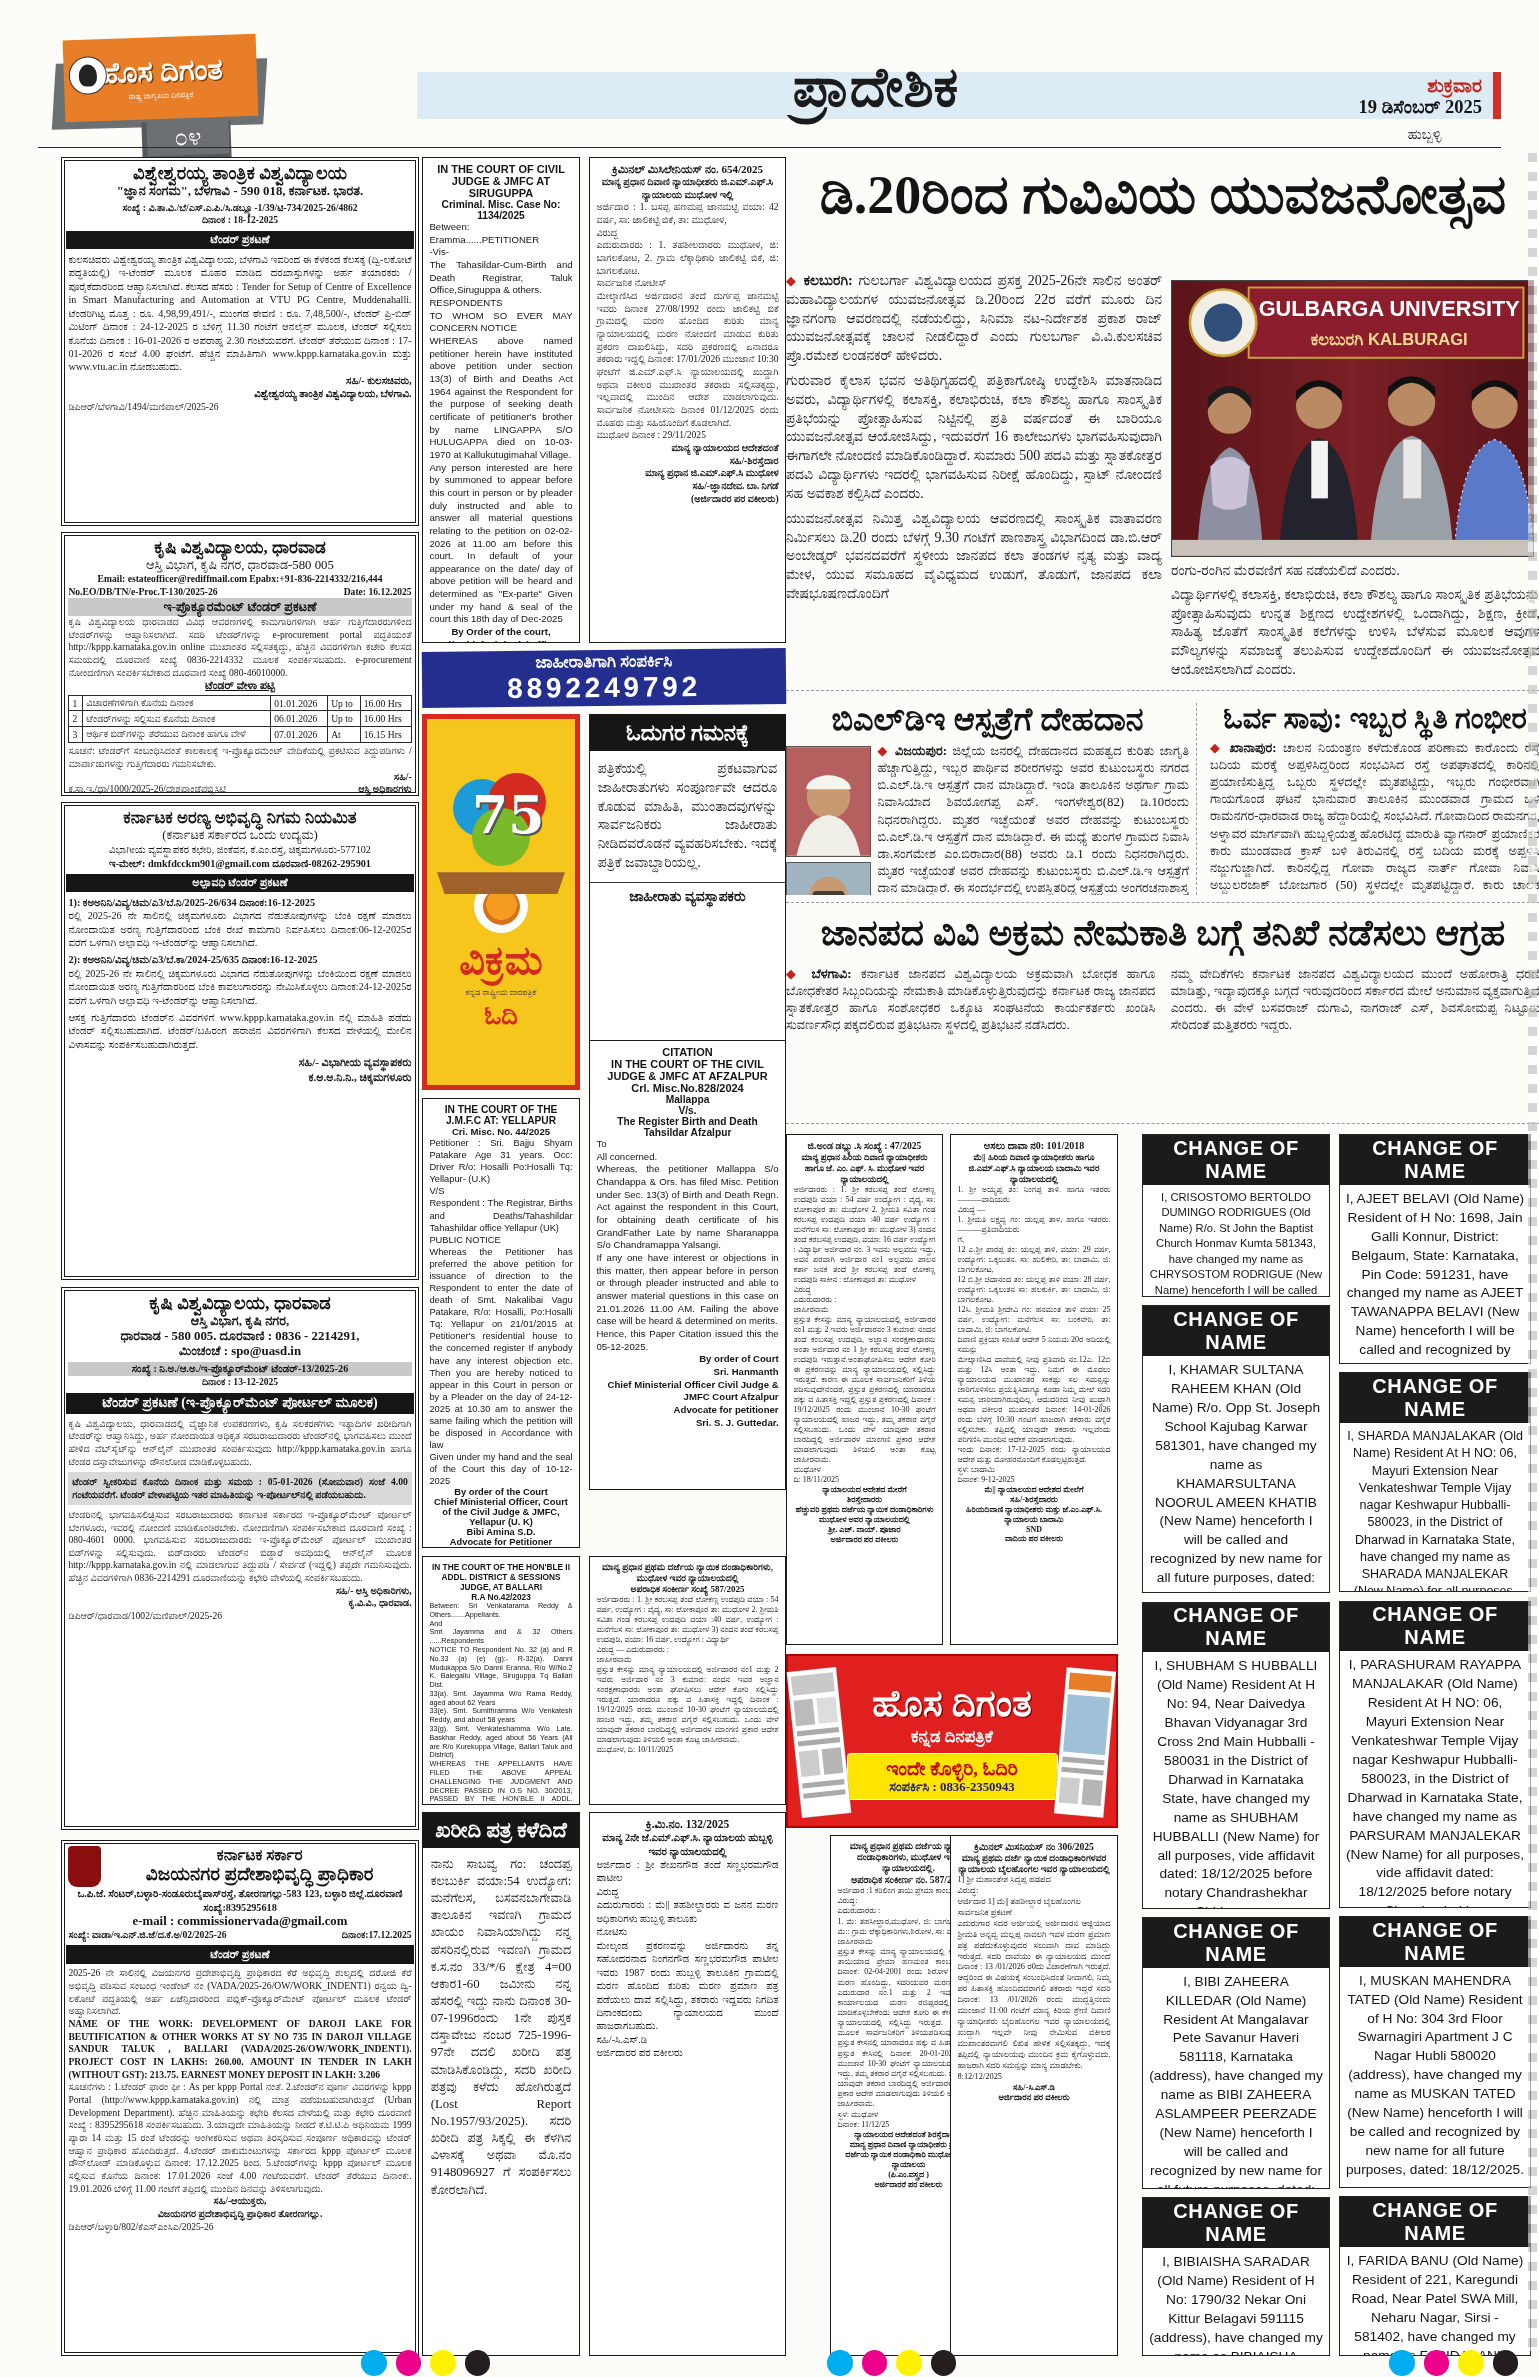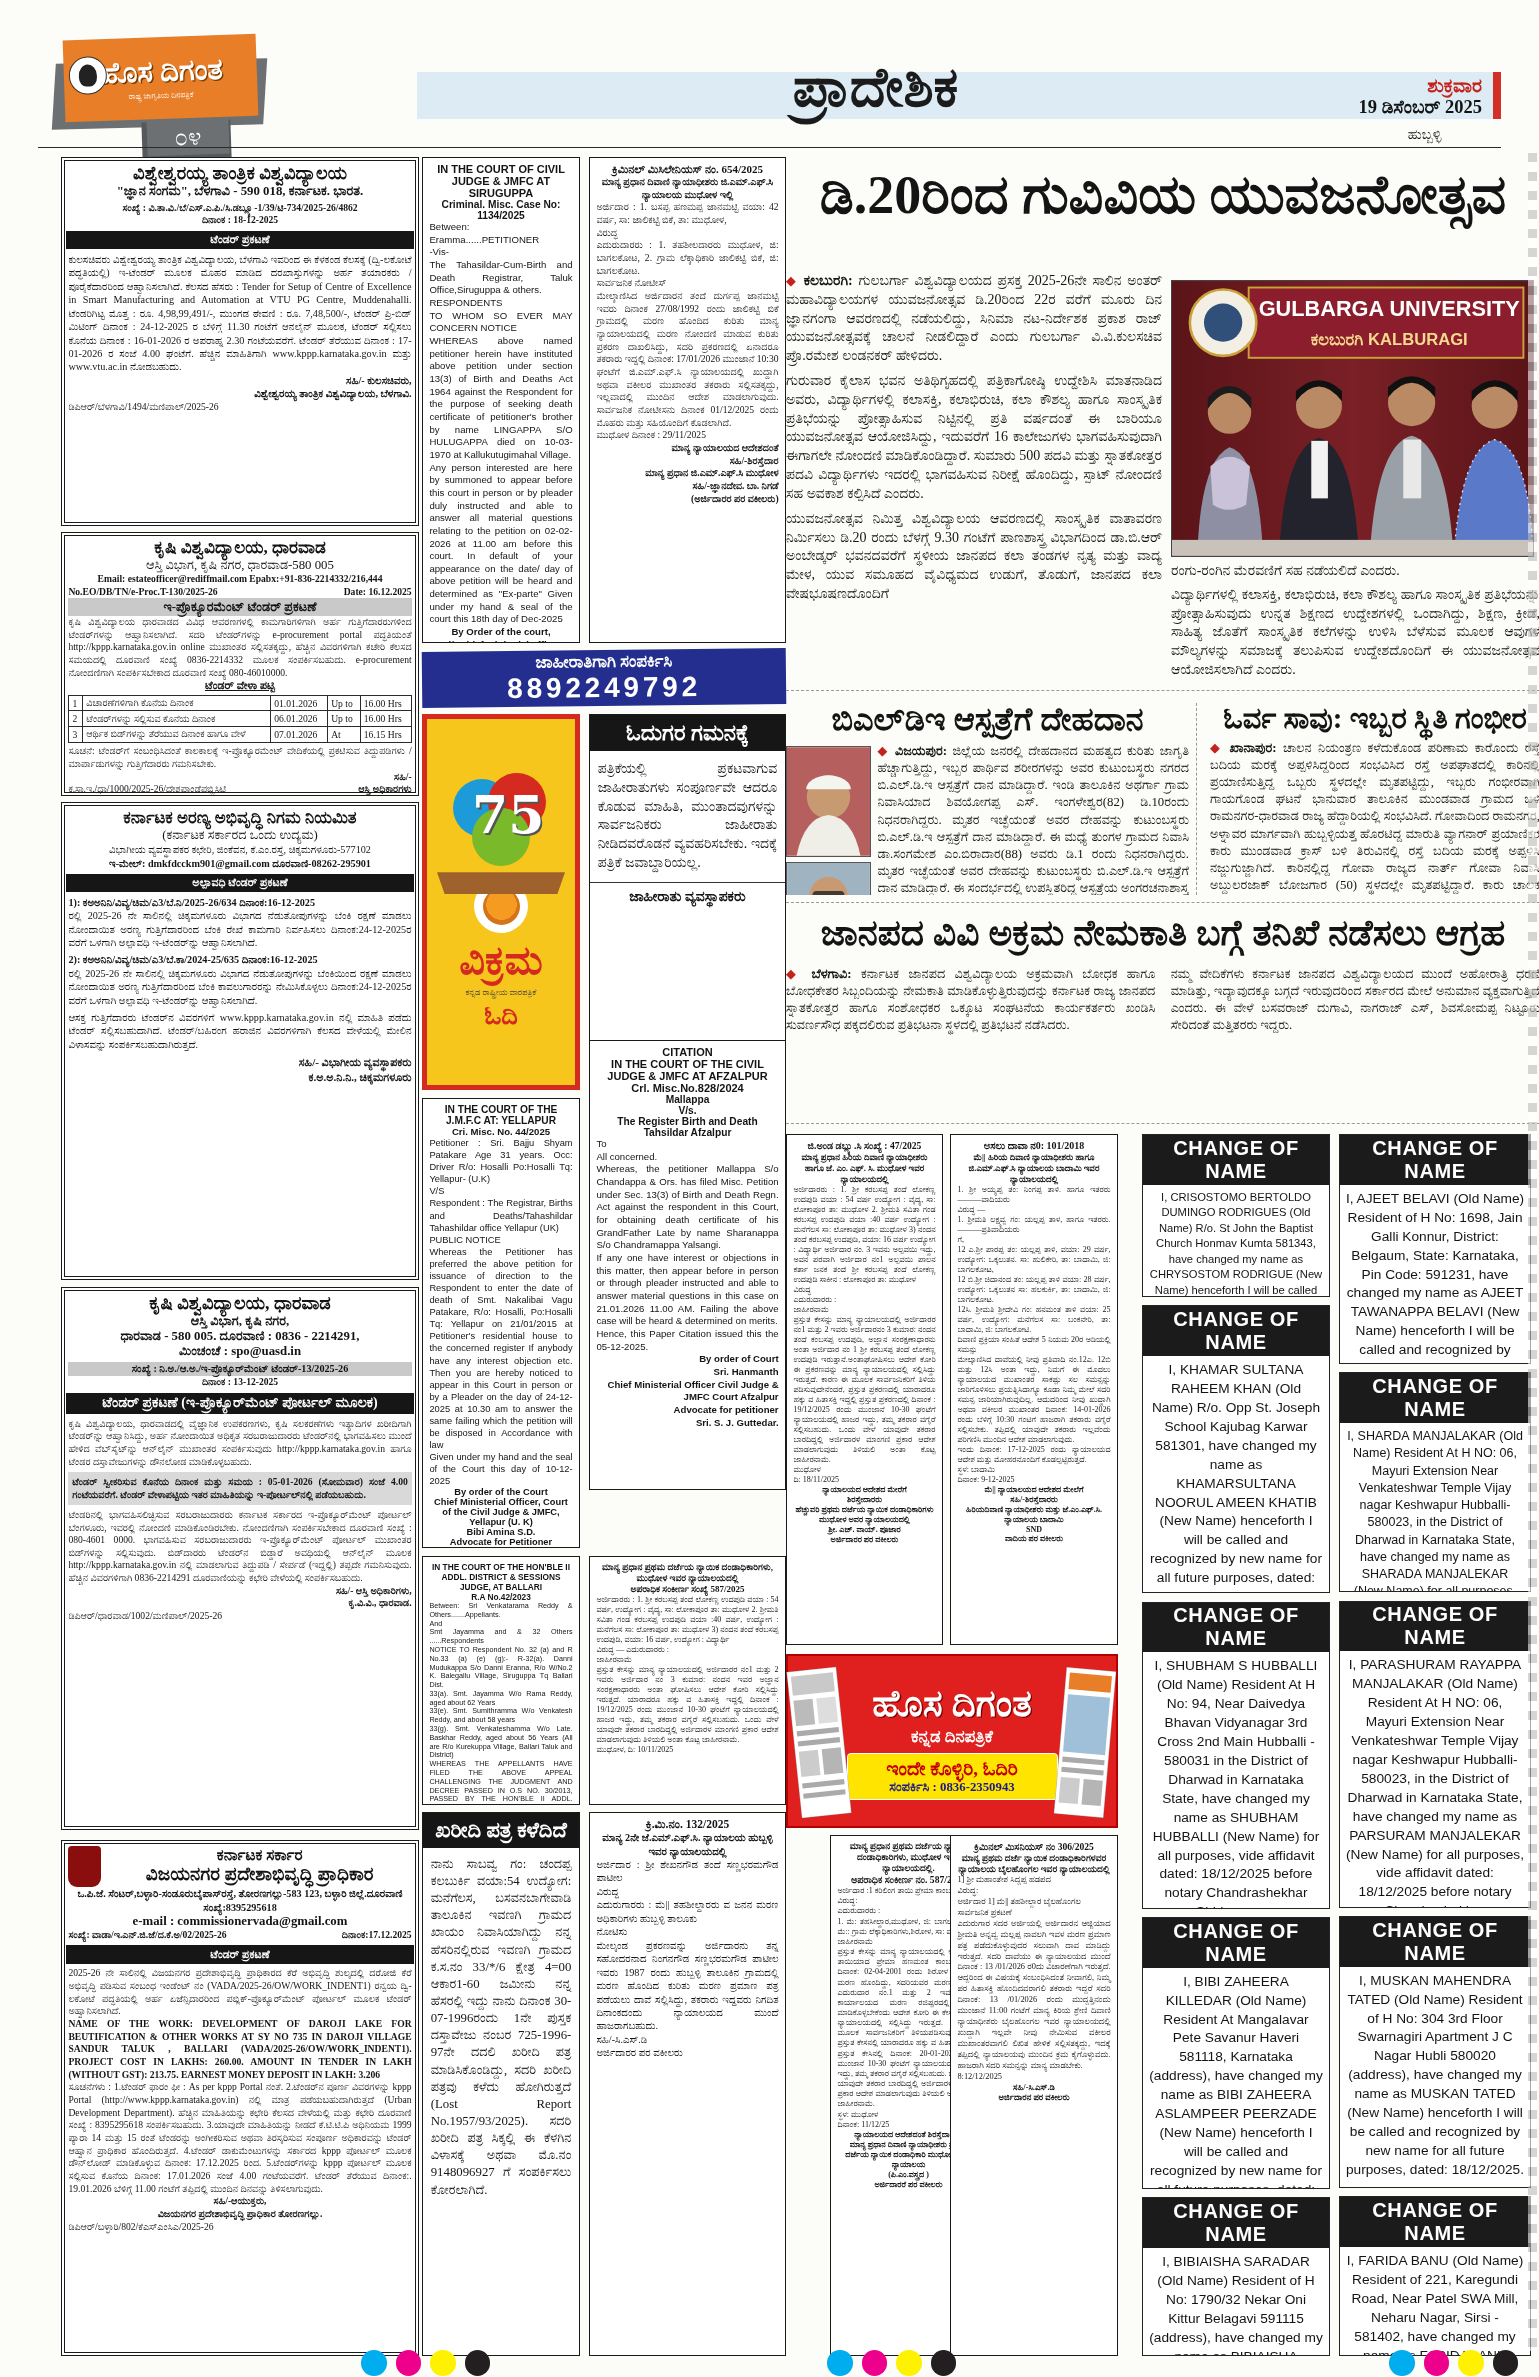--- a/index.html
+++ b/index.html
@@ -136,21 +136,21 @@
     </div>
   </div>
 
   <div class="box dbox" style="left:61px;top:802px;width:358px;height:478px;">
     <div class="ttl1" style="font-size:16.6px;">ಕರ್ನಾಟಕ ಅರಣ್ಯ ಅಭಿವೃದ್ಧಿ ನಿಗಮ ನಿಯಮಿತ</div>
     <div class="ttl2">(ಕರ್ನಾಟಕ ಸರ್ಕಾರದ ಒಂದು ಉದ್ಯಮ)</div>
     <div class="t16 ctr">ವಿಭಾಗೀಯ ವ್ಯವಸ್ಥಾಪಕರ ಕಛೇರಿ, ಜಿಂಕೆವನ, ಕೆ.ಎಂ.ರಸ್ತೆ, ಚಿಕ್ಕಮಗಳೂರು-577102</div>
     <div class="t16 b ctr">ಇ-ಮೇಲ್: dmkfdcckm901@gmail.com    ದೂರವಾಣಿ-08262-295901</div>
     <div class="bar noticebar">ಅಲ್ಪಾವಧಿ ಟೆಂಡರ್ ಪ್ರಕಟಣೆ</div>
     <div class="t16 b">1): ಕಅಅನಿನಿ/ವಿವ್ಯ/ಚಿಮ/ಎ3/ಬೆ.ನಿ/2025-26/634    ದಿನಾಂಕ:16-12-2025</div>
-    <div class="t16 j">ರಲ್ಲಿ 2025-26 ನೇ ಸಾಲಿನಲ್ಲಿ ಚಿಕ್ಕಮಗಳೂರು ವಿಭಾಗದ ನೆಡುತೋಪುಗಳನ್ನು ಬೆಂಕಿ ರಕ್ಷಣೆ ಮಾಡಲು ನೋಂದಾಯಿತ ಅರಣ್ಯ ಗುತ್ತಿಗೆದಾರರಿಂದ ಬೆಂಕಿ ರೇಖೆ ಕಾಮಗಾರಿ ನಿರ್ವಹಿಸಲು ದಿನಾಂಕ:24-12-2025ರ ವರೆಗೆ ಒಳಗಾಗಿ ಅಲ್ಪಾವಧಿ ಇ-ಟೆಂಡರ್‌ನ್ನು ಆಹ್ವಾನಿಸಲಾಗಿದೆ.</div>
+    <div class="t16 j">ರಲ್ಲಿ 2025-26 ನೇ ಸಾಲಿನಲ್ಲಿ ಚಿಕ್ಕಮಗಳೂರು ವಿಭಾಗದ ನೆಡುತೋಪುಗಳನ್ನು ಬೆಂಕಿ ರಕ್ಷಣೆ ಮಾಡಲು ನೋಂದಾಯಿತ ಅರಣ್ಯ ಗುತ್ತಿಗೆದಾರರಿಂದ ಬೆಂಕಿ ರೇಖೆ ಕಾಮಗಾರಿ ನಿರ್ವಹಿಸಲು ದಿನಾಂಕ:06-12-2025ರ ವರೆಗೆ ಒಳಗಾಗಿ ಅಲ್ಪಾವಧಿ ಇ-ಟೆಂಡರ್‌ನ್ನು ಆಹ್ವಾನಿಸಲಾಗಿದೆ.</div>
     <div class="t16 b" style="margin-top:3.8px;">2): ಕಅಅನಿನಿ/ವಿವ್ಯ/ಚಿಮ/ಎ3/ಬೆ.ಕಾ/2024-25/635    ದಿನಾಂಕ:16-12-2025</div>
     <div class="t16 j">ರಲ್ಲಿ 2025-26 ನೇ ಸಾಲಿನಲ್ಲಿ ಚಿಕ್ಕಮಗಳೂರು ವಿಭಾಗದ ನೆಡುತೋಪುಗಳನ್ನು ಬೆಂಕಿಯಿಂದ ರಕ್ಷಣೆ ಮಾಡಲು ನೋಂದಾಯಿತ ಅರಣ್ಯ ಗುತ್ತಿಗೆದಾರರಿಂದ ಬೆಂಕಿ ಕಾವಲುಗಾರರನ್ನು ನೇಮಿಸಿಕೊಳ್ಳಲು ದಿನಾಂಕ:24-12-2025ರ ವರೆಗೆ ಒಳಗಾಗಿ ಅಲ್ಪಾವಧಿ ಇ-ಟೆಂಡರ್‌ನ್ನು ಆಹ್ವಾನಿಸಲಾಗಿದೆ.</div>
     <div class="t16 j" style="margin-top:3.8px;">ಆಸಕ್ತ ಗುತ್ತಿಗೆದಾರರು ಟೆಂಡರ್‌ನ ವಿವರಗಳಿಗೆ www.kppp.karnataka.gov.in ನಲ್ಲಿ ಮಾಹಿತಿ ಪಡೆದು ಟೆಂಡರ್ ಸಲ್ಲಿಸಬಹುದಾಗಿದೆ. ಟೆಂಡರ್/ಬಹಿರಂಗ ಹರಾಜಿನ ವಿವರಗಳಿಗಾಗಿ ಕೆಲಸದ ವೇಳೆಯಲ್ಲಿ ಮೇಲಿನ ವಿಳಾಸವನ್ನು ಸಂಪರ್ಕಿಸಬಹುದಾಗಿರುತ್ತದೆ.</div>
     <div class="t17 b pre" style="text-align:right;margin-top:3.8px;">ಸಹಿ/- ವಿಭಾಗೀಯ ವ್ಯವಸ್ಥಾಪಕರು
 ಕ.ಅ.ಅ.ನಿ.ನಿ., ಚಿಕ್ಕಮಗಳೂರು</div>
   </div>
 
   <div class="box dbox" style="left:61px;top:1287px;width:358px;height:543px;">
     <div class="ttl1" style="font-size:18px;">ಕೃಷಿ ವಿಶ್ವವಿದ್ಯಾಲಯ, ಧಾರವಾಡ</div>
     <div class="ttl2 b">ಆಸ್ತಿ ವಿಭಾಗ, ಕೃಷಿ ನಗರ,</div>

